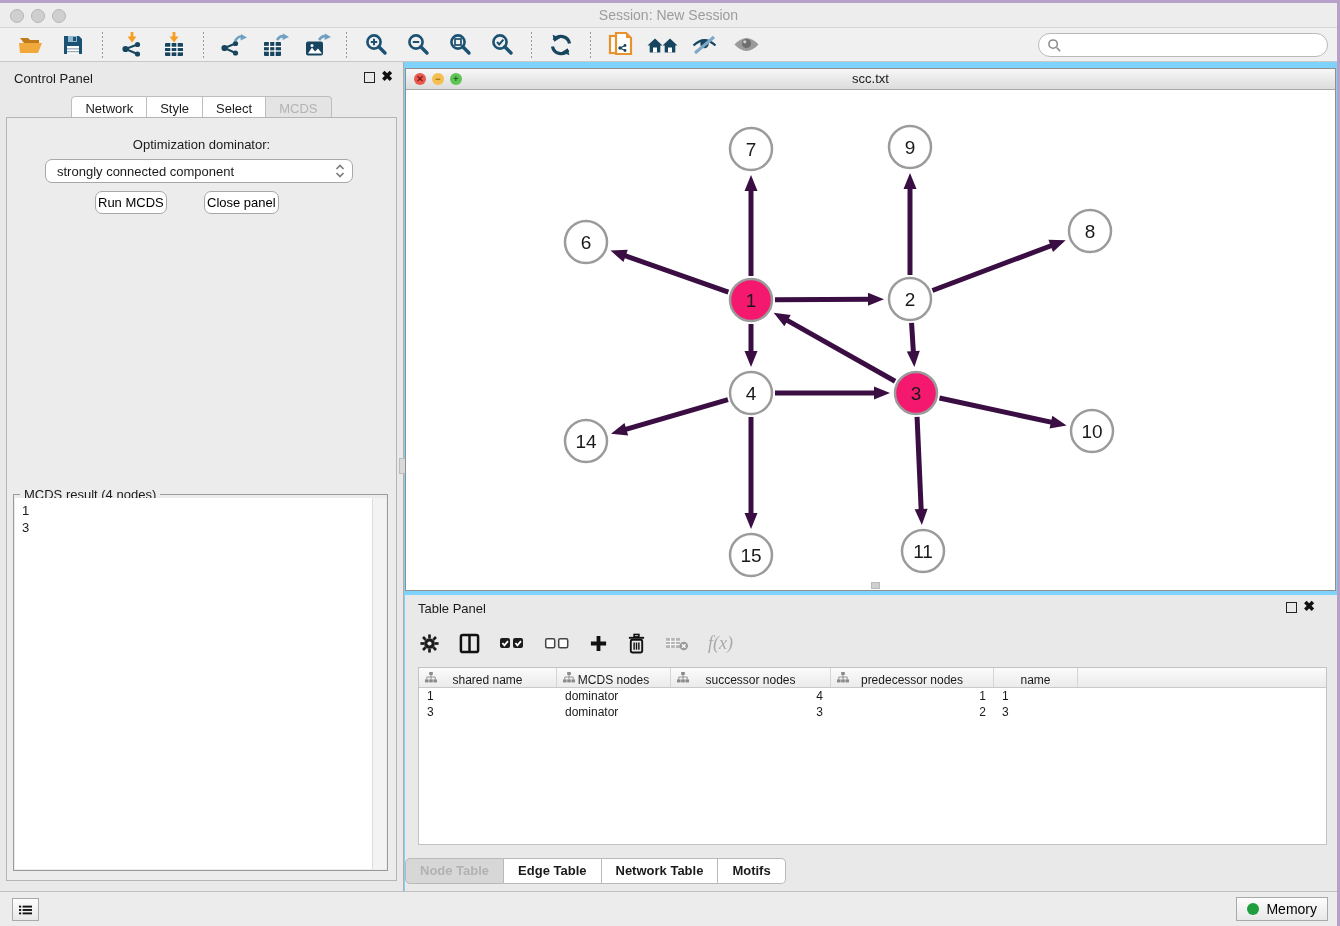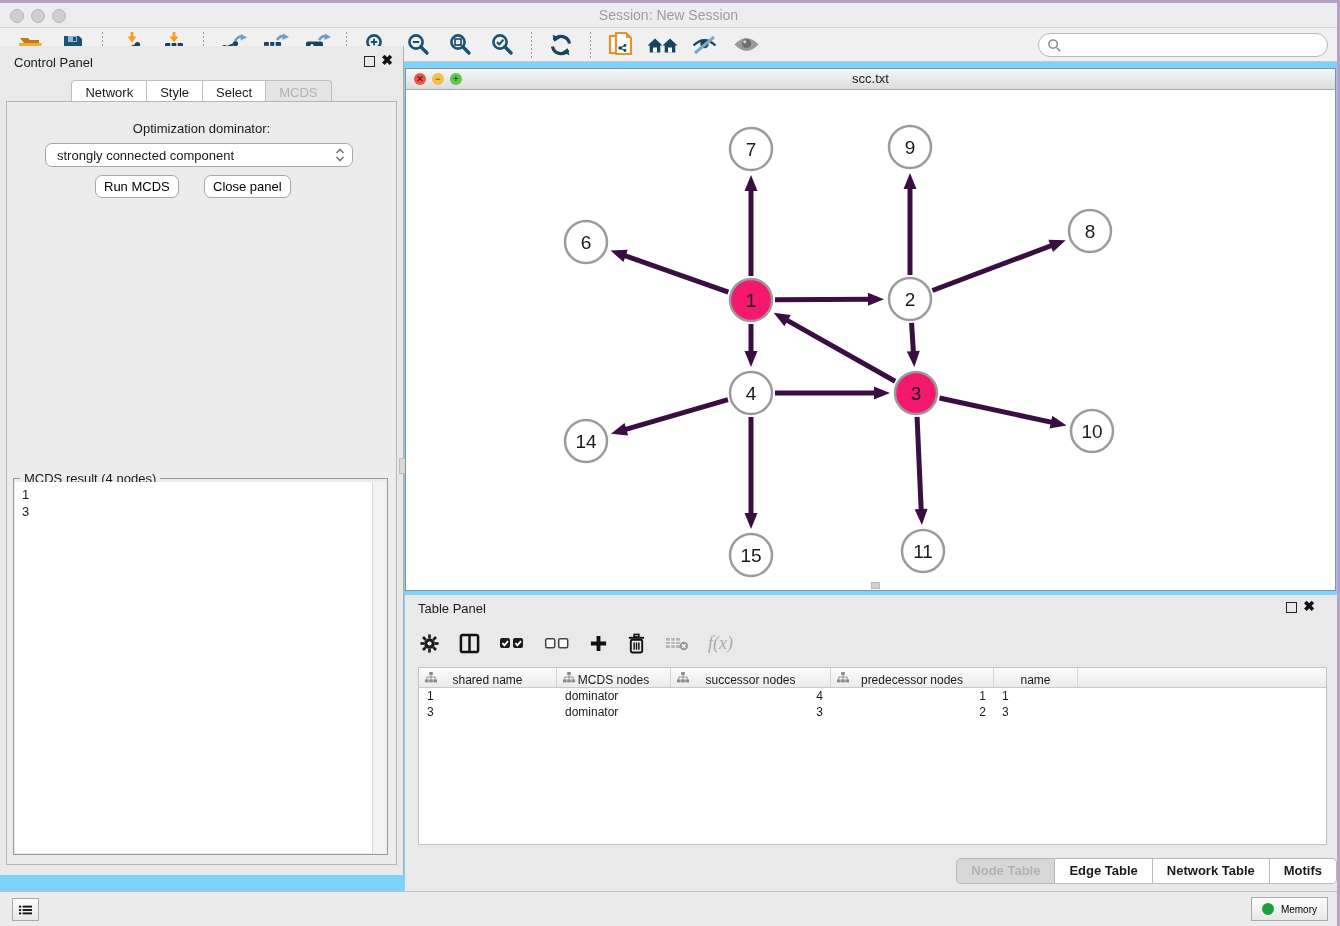--- a/index.html
+++ b/index.html
@@ -16,33 +16,33 @@
   #titlebar .t{position:absolute;left:0;right:0;top:4px;text-align:center;font-size:14px;color:#9c9c9c;}
   
   #toolbar{left:0;top:28px;width:1337px;height:34px;background:#f0f0f0;border-bottom:1px solid #c9c9c9;
            display:flex;align-items:center;padding-left:10px;box-sizing:border-box;}
   .tbtn{width:34px;height:28px;border:none;background:transparent;display:flex;align-items:center;justify-content:center;padding:0;margin:0 4px;}
   .tbtn svg{display:block;}
   .tsep{width:1px;height:26px;margin:0 8px;background-image:repeating-linear-gradient(#9a9a9a 0 2px,transparent 2px 4px);}
   #searchbox{position:absolute;right:12px;top:33px;width:290px;height:24px;background:#fff;border:1px solid #b9b9b9;border-radius:12px;display:flex;align-items:center;padding-left:8px;box-sizing:border-box;}
   #searchbox input{border:none;outline:none;flex:1;font-size:12px;background:transparent;margin-left:5px;font-family:"Liberation Sans",sans-serif;}
   
-  #control-panel{left:0;top:46px;width:404px;height:829px;background:#e9e9e9;border-right:1px solid #adadad;box-sizing:border-box;}
+  #control-panel{left:0;top:62px;width:404px;height:829px;background:#e9e9e9;border-right:1px solid #adadad;box-sizing:border-box;}
   #cp-title{position:absolute;left:14px;top:9px;font-size:13px;}
   .win-mini{position:absolute;top:10px;width:11px;height:11px;border:1.5px solid #222;box-sizing:border-box;background:transparent;}
   .win-x{position:absolute;top:7px;font-size:14px;font-weight:bold;color:#111;line-height:14px;}
   #cp-tabs{position:absolute;left:0;right:0;top:34px;text-align:center;}
   .tab{display:inline-block;font-size:13px;padding:4px 13px 5px;background:#fff;border:1px solid #bdbdbd;border-left:none;vertical-align:bottom;}
   .tab:first-child{border-left:1px solid #bdbdbd;border-radius:4px 0 0 0;}
   .tab.active-gray{background:#e4e4e4;color:#b3b3b3;border-radius:0 4px 0 0;}
   #cp-content{position:absolute;left:6px;right:6px;top:55px;bottom:10px;background:#ececec;border:1px solid #b5b5b5;}
   #opt-label{position:absolute;left:0;right:0;top:19px;text-align:center;font-size:13px;}
   #dropdown{position:absolute;left:38px;top:41px;width:308px;height:24px;background:#fff;border:1px solid #a8a8a8;border-radius:7px;display:flex;align-items:center;box-sizing:border-box;padding-left:11px;font-size:13px;}
   #dropdown .stepper{margin-left:auto;margin-right:7px;}
-  .cp-btn{position:absolute;top:73px;height:23px;background:#fff;border:1px solid #a8a8a8;border-radius:7px;font-size:13px;font-family:"Liberation Sans",sans-serif;padding:0 8px;}
+  .cp-btn{position:absolute;top:73px;height:23px;background:#fff;border:1px solid #a8a8a8;border-radius:7px;font-size:13px;font-family:"Liberation Sans",sans-serif;padding:0 2px;}
   #groupbox{position:absolute;left:6px;right:8px;top:376px;bottom:9px;border:1px solid #9a9a9a;}
   #gb-legend{position:absolute;left:6px;top:-8px;background:#ececec;padding:0 4px;font-size:13px;}
   #gb-white{position:absolute;left:1px;right:1px;top:3px;bottom:1px;background:#fff;}
   #gb-text{position:absolute;left:7px;top:4px;font-size:13px;line-height:17px;white-space:pre-line;}
   #gb-scroll{position:absolute;right:0;top:0;bottom:0;width:13px;background:#f3f3f3;border-left:1px solid #ddd;}
   
   #network-window{left:405px;top:68px;width:931px;height:523px;border:1px solid #8f8f8f;background:#fff;box-sizing:border-box;}
   #nw-titlebar{position:absolute;left:0;right:0;top:0;height:20px;background:linear-gradient(#f7f7f7,#dcdcdc);border-bottom:1px solid #a8a8a8;}
   #nw-titlebar .t{position:absolute;left:0;right:0;top:2px;text-align:center;font-size:13px;color:#1a1a1a;}
   .light{position:absolute;top:4px;width:12px;height:12px;border-radius:50%;font-size:9px;font-weight:bold;text-align:center;line-height:12px;box-sizing:border-box;}
@@ -55,29 +55,29 @@
   #tp-toolbar{position:absolute;left:14px;top:30px;height:36px;display:flex;align-items:center;justify-content:space-between;}
   .tp-btn{border:none;background:transparent;padding:0;margin-right:19px;display:flex;align-items:center;}
   .fx{font-family:"Liberation Serif",serif;font-style:italic;font-size:18px;color:#a9a9a9;}
   #tp-table{position:absolute;left:13px;right:10px;top:72px;height:178px;background:#fff;border:1px solid #c3c3c3;box-sizing:border-box;overflow:hidden;}
   #tp-header{display:flex;height:19px;background:linear-gradient(#fbfbfb,#ebebeb);border-bottom:1px solid #c9c9c9;}
   .hcell{display:flex;align-items:flex-end;justify-content:center;font-size:12px;border-right:1px solid #d5d5d5;box-sizing:border-box;position:relative;}
   .hcell .hicon{position:absolute;left:6px;top:4px;}
   .trow{display:flex;height:16px;font-size:12px;align-items:center;}
   .tcell{box-sizing:border-box;padding:0 8px;overflow:hidden;}
   .al-l{text-align:left;} .al-r{text-align:right;}
-  #tp-tabs{position:absolute;left:0;right:0;bottom:7px;text-align:right;}
+  #tp-tabs{position:absolute;left:0;right:0;bottom:7px;text-align:left;}
   .btab{display:inline-block;font-size:13px;font-weight:bold;padding:4px 14px 5px;background:#fff;border:1px solid #b9b9b9;border-left:none;}
   .btab.first{border-left:1px solid #b9b9b9;border-radius:5px 0 0 5px;}
   .btab.last{border-radius:0 5px 5px 0;}
   .btab.active-gray{background:#d7d7d7;color:#b2b2b2;font-weight:bold;}
   
   #status-bar{left:0;top:891px;width:1337px;height:35px;background:#ececec;border-top:1px solid #c0c0c0;box-sizing:border-box;}
   #list-btn{position:absolute;left:12px;top:6px;width:27px;height:23px;background:linear-gradient(#fdfdfd,#e8e8e8);border:1px solid #a9a9a9;display:flex;align-items:center;justify-content:center;}
-  #memory-btn{position:absolute;right:9px;top:5px;height:24px;background:linear-gradient(#fdfdfd,#e8e8e8);border:1px solid #a9a9a9;display:flex;align-items:center;padding:0 10px;font-size:10px;font-family:"Liberation Sans",sans-serif;}
+  #memory-btn{position:absolute;right:9px;top:5px;height:24px;background:linear-gradient(#fdfdfd,#e8e8e8);border:1px solid #a9a9a9;display:flex;align-items:center;padding:0 10px;font-size:14px;font-family:"Liberation Sans",sans-serif;}
   #memory-btn .dot{width:12px;height:12px;border-radius:50%;background:#1E9E3C;margin-right:7px;}
 </style>
 </head>
 <body>
 
 <div id="frame">
   <div class="abs edge-top"></div>
   <div class="abs edge-right"></div>
 
   <div class="abs" id="titlebar">

